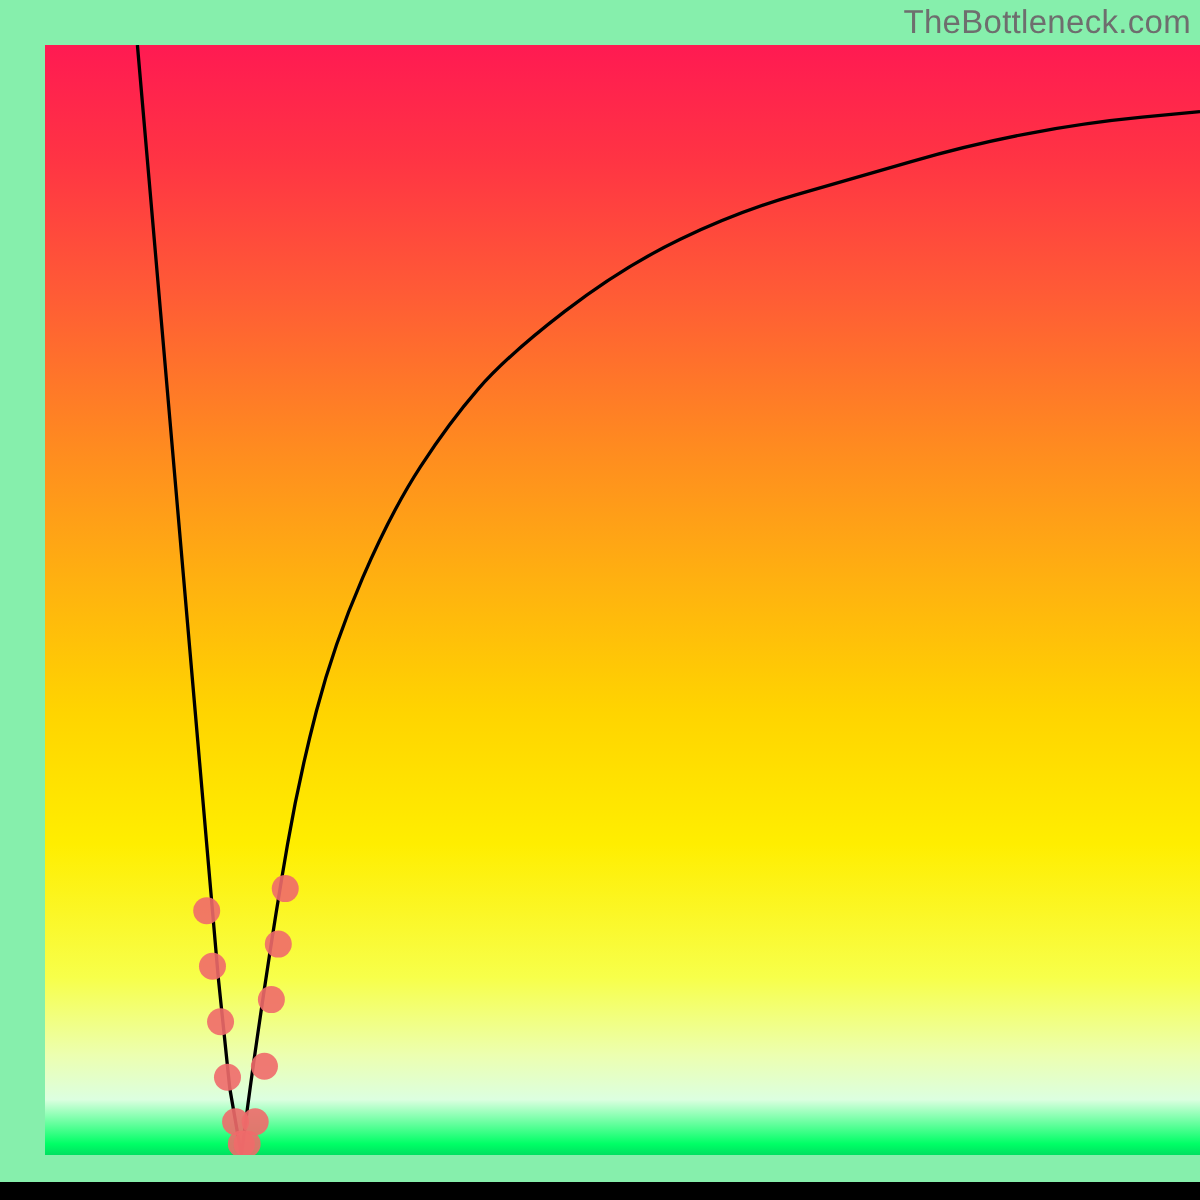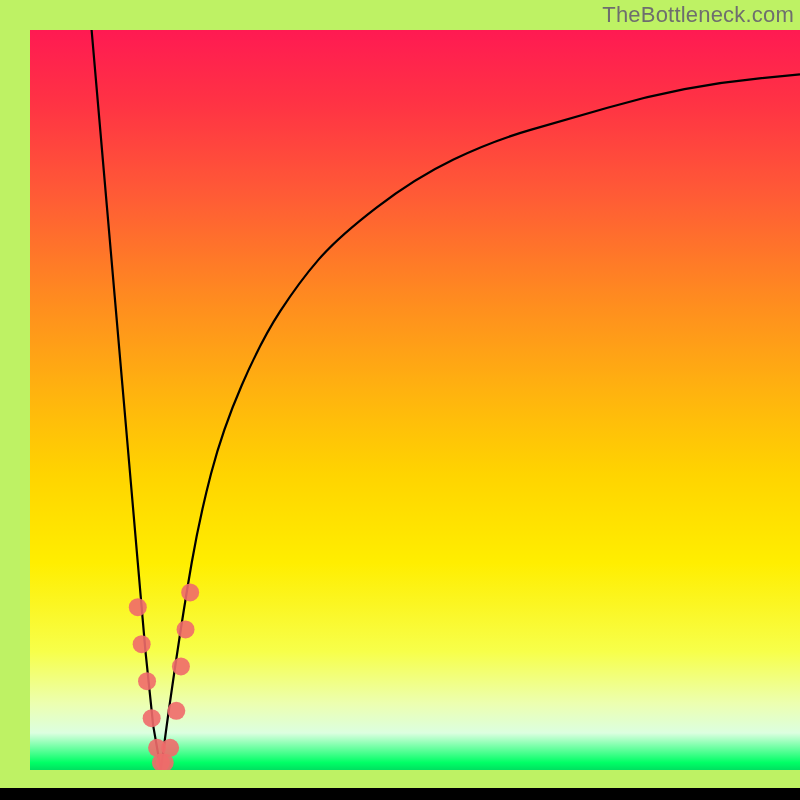--- a/index.html
+++ b/index.html
@@ -8,21 +8,21 @@
     width: 800px;
     height: 800px;
     overflow: hidden;
     background: #000;
     font-family: Arial, Helvetica, sans-serif;
   }
   .frame {
     position: relative;
     width: 800px;
     height: 788px;
-    background: #bef264;
+    background: #86efac;
   }
   .plot-area {
     position: absolute;
     left: 30px;
     top: 30px;
     width: 770px;
     height: 740px;
     overflow: hidden;
   }
   .gradient {

